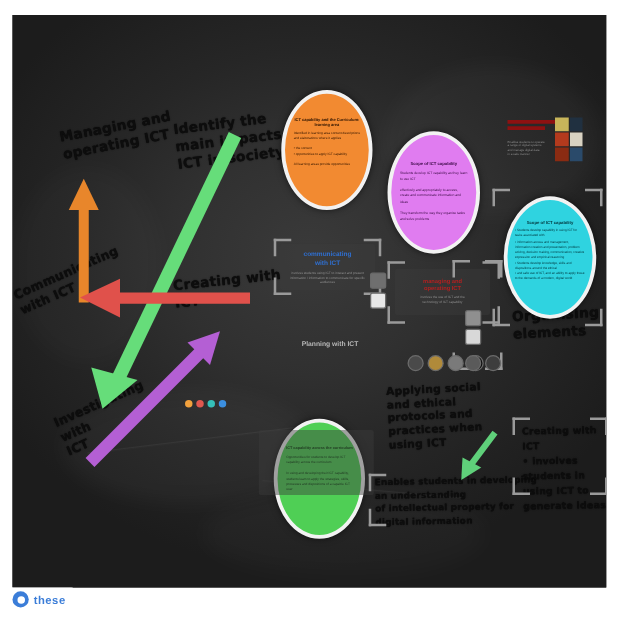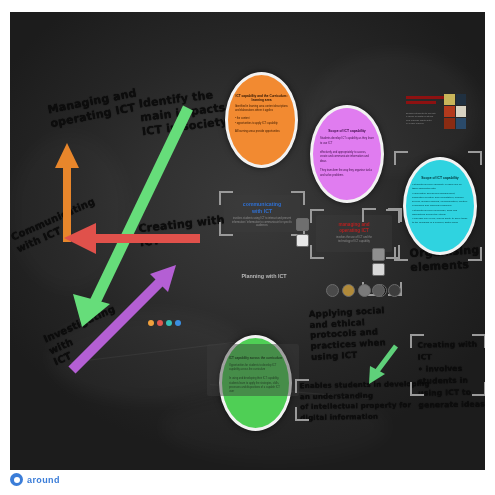--- a/index.html
+++ b/index.html
@@ -302,16 +302,16 @@
       <span style="background:#f2a13d"></span>
       <span style="background:#e0584f"></span>
       <span style="background:#35bfb8"></span>
       <span style="background:#3b8fe0"></span>
     </div>
 
   </div>
 
   <div id="prezi">
     <span class="pz-mark"></span>
-    <span class="pz-txt">around</span>
+    <span class="pz-txt">these</span>
   </div>
 
 </div>
 
 </body></html>

